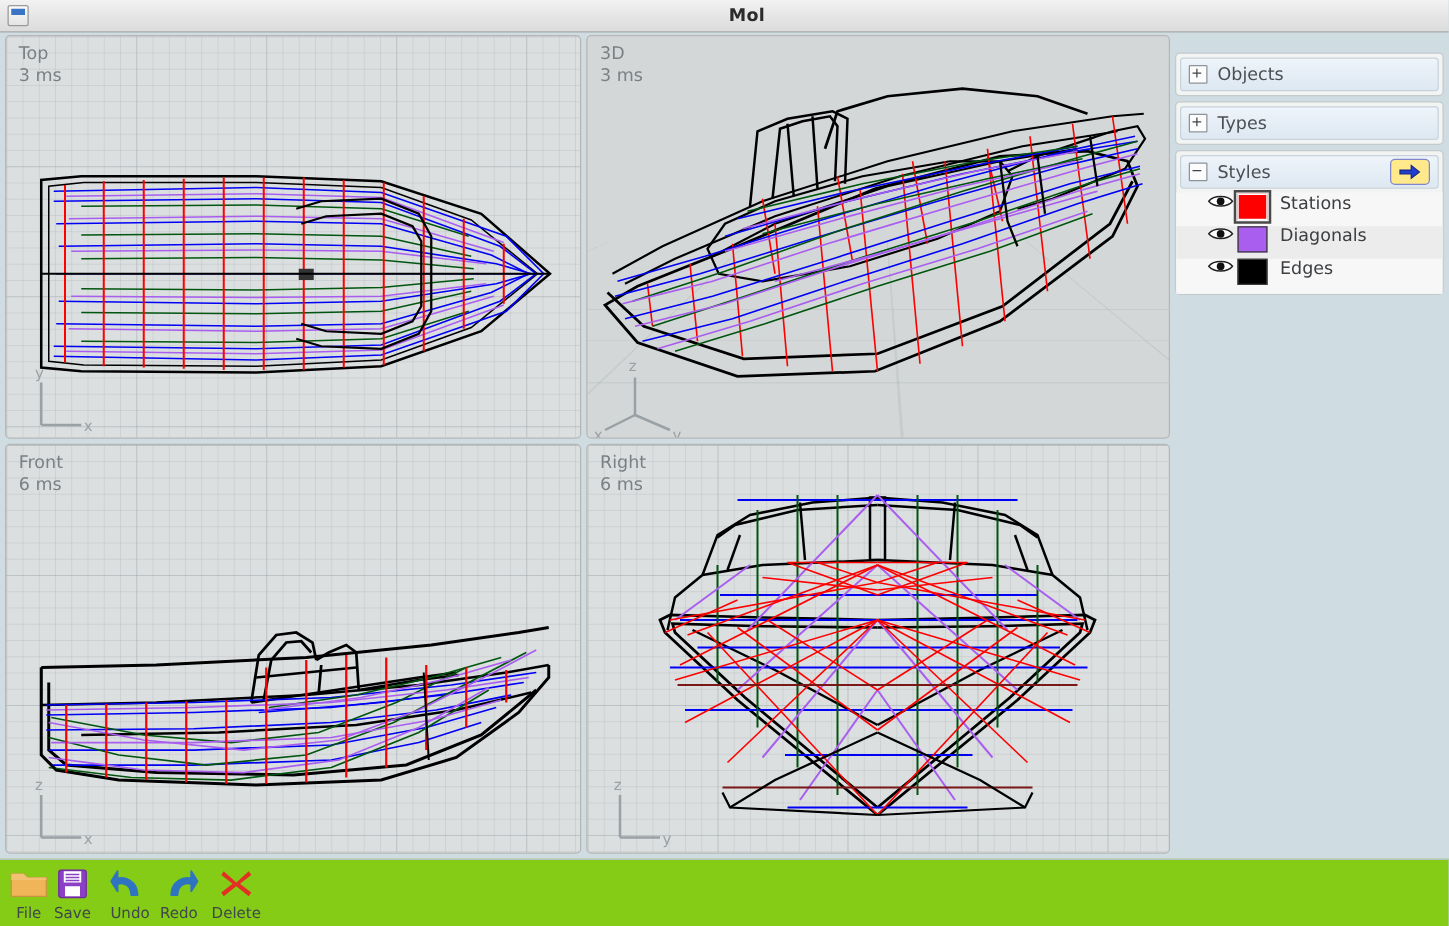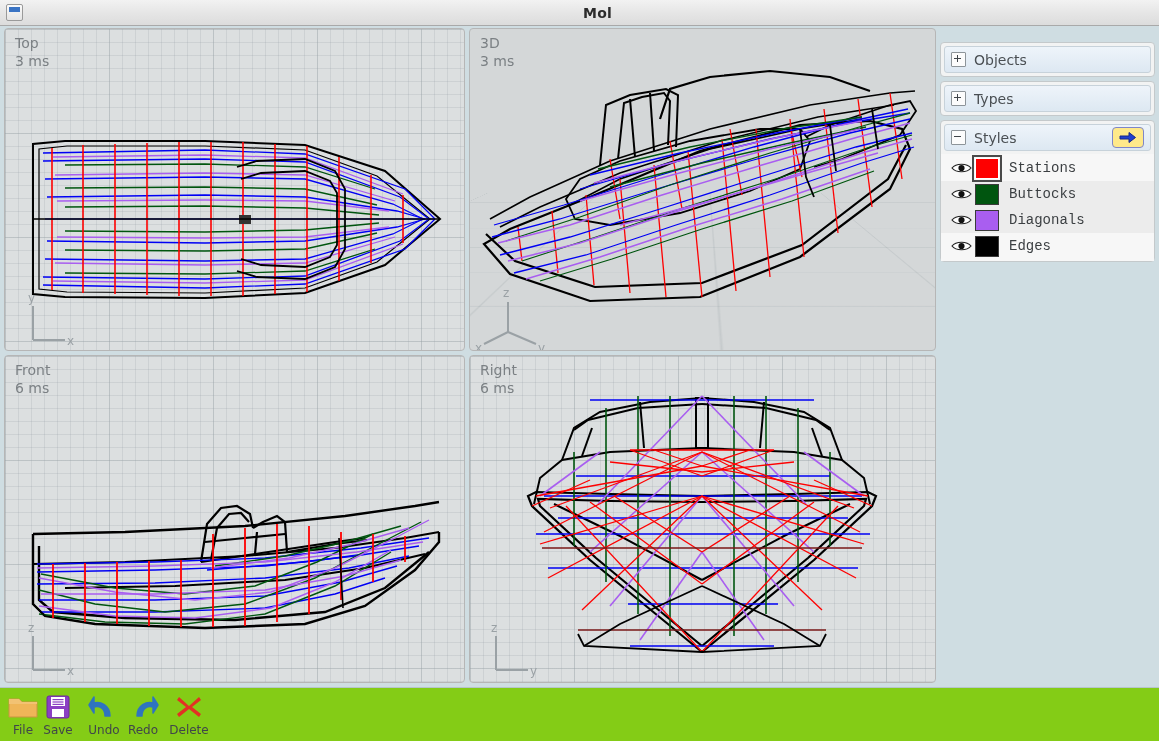--- a/index.html
+++ b/index.html
@@ -93,21 +93,21 @@
   .tog.plus:after{content:"";position:absolute;left:5px;top:2px;width:1px;height:7px;background:#40454a;}
   .grp-title{font-size:14px;color:#4a4f53;flex:1;}
   .arrow-btn{
     width:30px;height:19px;border-radius:4px;
     background:#ffe98a;border:1px solid #7f86c9;
     display:flex;align-items:center;justify-content:center;cursor:pointer;
   }
   .arrow-btn svg{display:block;}
   .styles-body{padding:1px 0 2px 0;background:#f7f7f7;}
   .style-row{
-    display:flex;align-items:center;height:26px;padding-left:10px;cursor:default;font-family:Liberation Mono, monospace;
+    display:flex;align-items:flex-start;height:26px;padding-left:25px;cursor:default;
   }
   .style-row.alt{background:#ececec;}
   .eye{width:24px;flex:0 0 auto;display:flex;align-items:center;}
   .swatch{
     width:22px;height:19px;border:1px solid #3a3a3a;margin-right:10px;flex:0 0 auto;
   }
   .swatch.sel{outline:2px solid #4a4a4a;outline-offset:1px;border-color:#fff;}
   .style-name{font-size:14px;color:#3b3f42;}
 
   
@@ -553,30 +553,20 @@
           <span class="eye">
             <svg width="21" height="12" viewBox="0 0 21 12">
               <path d="M1,6 C5,1 16,1 20,6 C16,11 5,11 1,6 Z" fill="#fff" stroke="#222" stroke-width="1.2"></path>
               <circle cx="10.5" cy="6" r="3.1" fill="#111"></circle>
             </svg>
           </span>
           <span class="swatch sel" style="background:#fe0000"></span>
           <span class="style-name">Stations</span>
         </div>
 
-        <div class="style-row alt">
-          <span class="eye">
-            <svg width="21" height="12" viewBox="0 0 21 12">
-              <path d="M1,6 C5,1 16,1 20,6 C16,11 5,11 1,6 Z" fill="#fff" stroke="#222" stroke-width="1.2"></path>
-              <circle cx="10.5" cy="6" r="3.1" fill="#111"></circle>
-            </svg>
-          </span>
-          <span class="swatch" style="background:#00550f"></span>
-          <span class="style-name">Buttocks</span>
-        </div>
 
 
         <div class="style-row alt">
           <span class="eye">
             <svg width="21" height="12" viewBox="0 0 21 12">
               <path d="M1,6 C5,1 16,1 20,6 C16,11 5,11 1,6 Z" fill="#fff" stroke="#222" stroke-width="1.2"></path>
               <circle cx="10.5" cy="6" r="3.1" fill="#111"></circle>
             </svg>
           </span>
           <span class="swatch" style="background:#a95ef0"></span>

